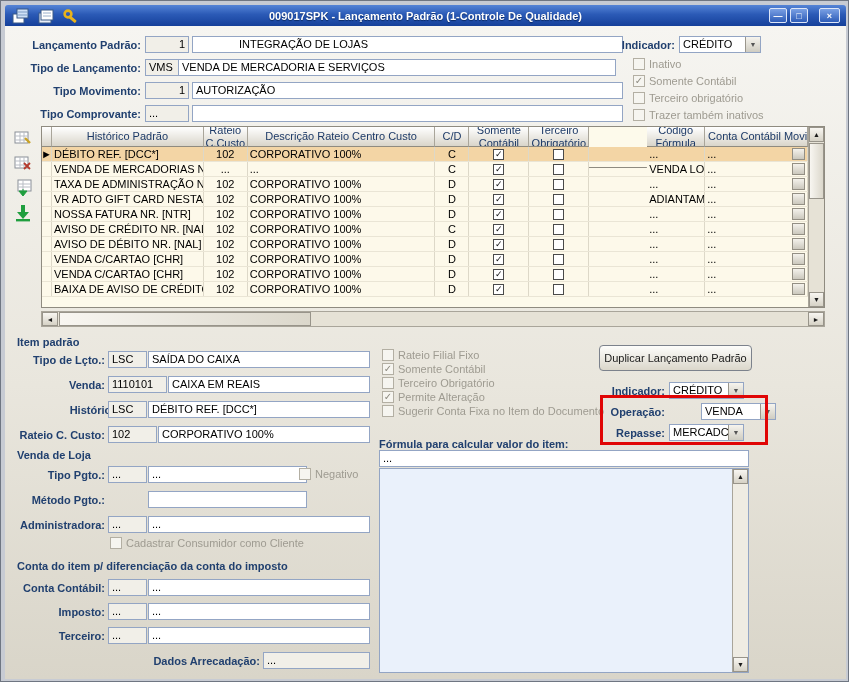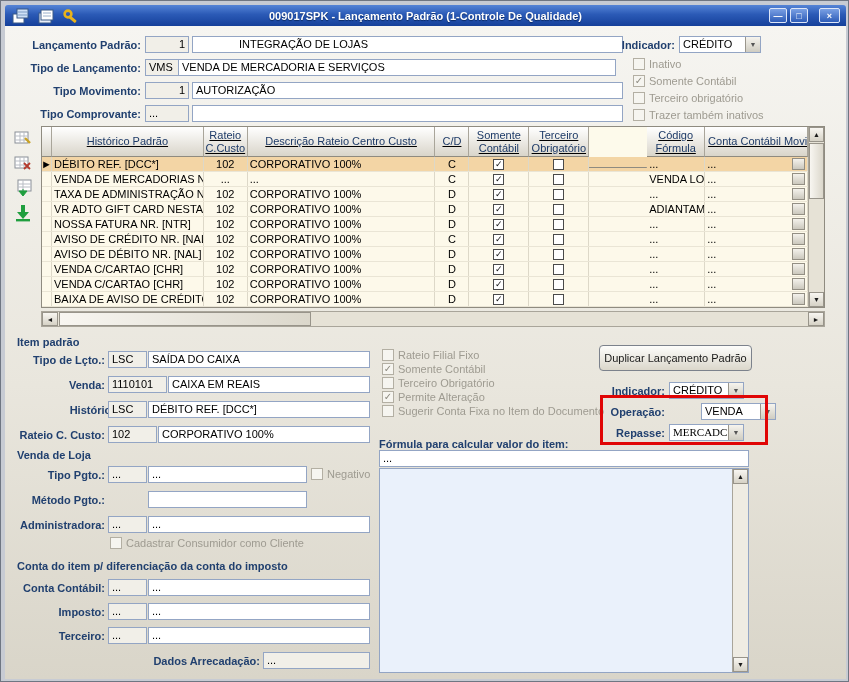--- a/index.html
+++ b/index.html
@@ -59,21 +59,21 @@
   }
   
   .grid-toolbar { position: absolute; left: 8px; top: 127px; display: flex; flex-direction: column; gap: 6px; }
   .tb-icon { width: 20px; height: 19px; display: flex; align-items: center; justify-content: center; }
   
   .grid {
     position: absolute; left: 36px; top: 125px; width: 784px; height: 182px;
     border: 1px solid #8f8b80; background: #fdfaeb; display: flex;
   }
   .grid-main { width: 767px; overflow: hidden; }
-  .grid-header { display: flex; height: 30px; text-decoration: underline; }
+  .grid-header { display: flex; height: 20px; }
   .gh-cell {
     border-right: 1px solid #a9a59a; border-bottom: 1px solid #8f8b80;
     background: linear-gradient(#ffffff, #d9d5ca);
     color: #1d3a67; display: flex; align-items: center; justify-content: center;
     text-align: center; white-space: pre-line; line-height: 1.15; overflow: hidden;
   }
   .gh-cell.nowrap { white-space: nowrap; justify-content: flex-start; padding-left: 3px; }
   .grid-body { height: 150px; overflow: hidden; }
   .grid-row { display: flex; height: 15px; background: #fdf9ea; border-bottom: 1px solid #eae5d5; }
   .grid-row.selected { background: #f3d5a5; }
@@ -513,42 +513,42 @@
       <span class="arrow">▼</span>
     </div>
 
     <div class="lbl" style="left:560px;top:380px;width:100px;">Operação:</div>
     <div class="combo" style="left:664px;top:377px;width:75px;margin-left:32px;">
       <span class="val">VENDA</span>
       <span class="arrow">▼</span>
     </div>
 
     <div class="lbl" style="left:560px;top:401px;width:100px;">Repasse:</div>
-    <div class="combo" style="left:664px;top:398px;width:75px;font-family:Liberation Serif, serif;">
+    <div class="combo" style="left:664px;top:398px;width:75px;">
       <span class="val">MERCADC</span>
       <span class="arrow">▼</span>
     </div>
 
     <div class="red-box" style="left:595px;top:369px;width:168px;height:50px;"></div>
 
     <div class="sect" style="left:374px;top:412px;">Fórmula para calcular valor do item:</div>
     <div class="field" style="left:374px;top:424px;width:370px;">...</div>
     <div class="memo" style="left:374px;top:442px;width:370px;height:205px;">
       <div class="vscroll">
         <span class="sb-btn" style="left:0;top:0;width:15px;height:15px;">▲</span>
         <span class="sb-btn" style="left:0;bottom:0;width:15px;height:15px;">▼</span>
       </div>
     </div>
 
     <div class="sect" style="left:12px;top:423px;">Venda de Loja</div>
 
     <div class="lbl" style="left:2px;top:443px;width:98px;">Tipo Pgto.:</div>
     <div class="field code" style="left:103px;top:440px;width:39px;">...</div>
     <div class="field" style="left:143px;top:440px;width:159px;">...</div>
-    <div class="dis-check" style="position:absolute;left:306px;top:442px;">
+    <div class="dis-check" style="position:absolute;left:294px;top:442px;">
       <span class="cbox"></span>
       <span>Negativo</span>
     </div>
 
     <div class="lbl" style="left:2px;top:468px;width:98px;">Método Pgto.:</div>
     <div class="field" style="left:143px;top:465px;width:159px;"></div>
 
     <div class="lbl" style="left:2px;top:493px;width:98px;">Administradora:</div>
     <div class="field code" style="left:103px;top:490px;width:39px;">...</div>
     <div class="field" style="left:143px;top:490px;width:222px;">...</div>

